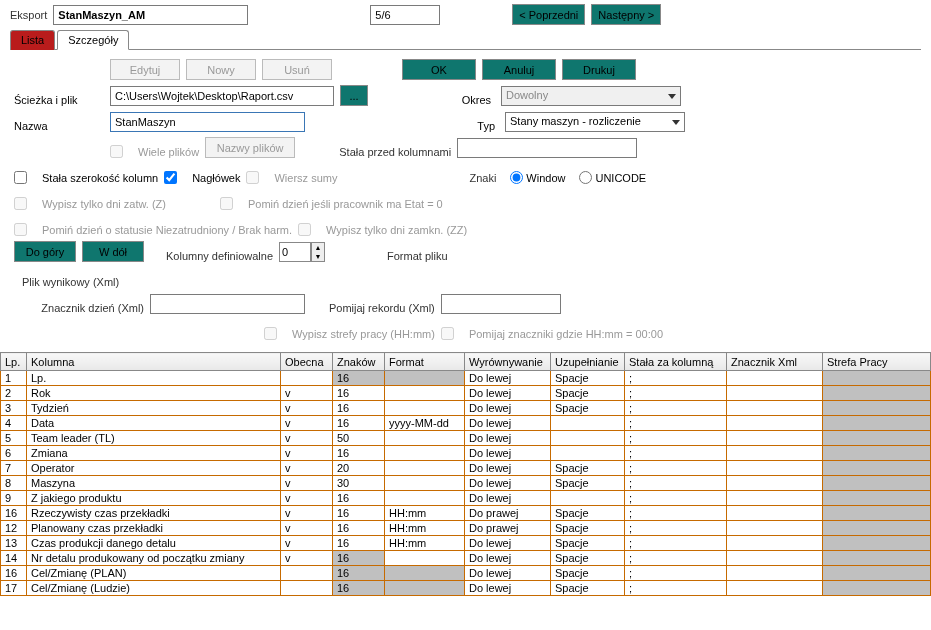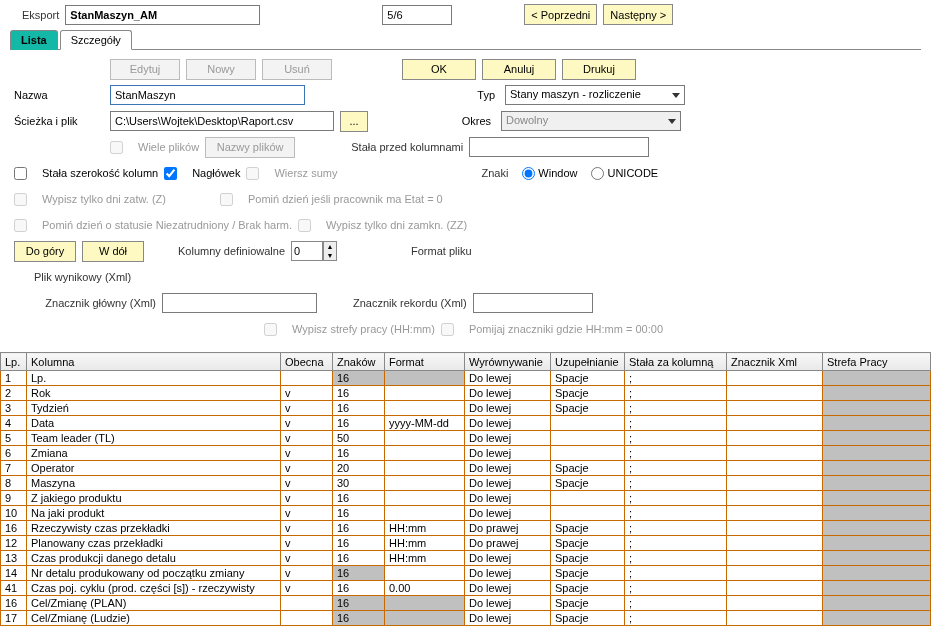--- a/index.html
+++ b/index.html
@@ -1,27 +1,27 @@
 <!DOCTYPE html>
 <html><head>
 <meta charset="utf-8">
 <style>
 * { box-sizing: border-box; margin: 0; padding: 0; font-family: Tahoma, Arial, sans-serif; font-size: 11px; }
 body { background: #fff; width: 931px; height: 630px; overflow: hidden; color: #000; }
 .top-row { display: flex; align-items: center; gap: 6px; padding: 4px 10px 2px 10px; }
-.lbl { color: #333; margin-left: 12px; }
+.lbl { color: #333; }
 .txt { border: 1px solid #7a7a7a; padding: 2px 4px; height: 20px; background: #fff; }
 .txt.bold { font-weight: bold; }
-.btn { background: #fef9c3; border: 1px solid #888; padding: 2px 6px; height: 21px; cursor: pointer; min-width: 70px; }
+.btn { background: #0f766e; border: 1px solid #888; padding: 2px 6px; height: 21px; cursor: pointer; min-width: 70px; }
 .btn.dis { color: #999; border-color: #bbb; background: #f3f3f3; }
 .tabs { display: flex; border-bottom: 1px solid #888; margin: 2px 10px 0 10px; }
-.tab { border: 1px solid #888; border-bottom: none; padding: 3px 10px; background: #14b8a6; margin-right: 2px; cursor: pointer; border-radius: 3px 3px 0 0; position: relative; top: 1px; font-weight: bold; }
+.tab { border: 1px solid #888; border-bottom: none; padding: 3px 10px; background: #b91c1c; margin-right: 2px; cursor: pointer; border-radius: 3px 3px 0 0; position: relative; top: 1px; }
 .tab.active { background: #fff; border-bottom: 1px solid #fff; font-weight: normal; }
 .panel { padding: 8px 14px 4px 14px; }
-.row { display: flex; align-items: center; gap: 6px; margin-bottom: 4px; min-height: 22px; }
+.row { display: flex; align-items: flex-end; gap: 6px; margin-bottom: 4px; min-height: 22px; }
 .row .l1 { width: 90px; }
 .row .l2 { width: 70px; text-align: right; padding-right: 4px; }
 .chk { display: inline-flex; align-items: center; gap: 15px; }
 .chk.dis { color: #999; }
 .radio { display: inline-flex; align-items: center; gap: 3px; margin-left: 8px; }
 .spin { display: inline-flex; align-items: center; }
 .spin input { width: 32px; height: 20px; border: 1px solid #888; padding: 1px 2px; }
 .spin .arrows { display: flex; flex-direction: column; border: 1px solid #888; height: 20px; width: 14px; }
 .spin .arrows span { font-size: 7px; text-align: center; line-height: 9px; cursor: pointer; background: #eee; }
 .tbl-wrap { margin-top: 4px; }
@@ -56,34 +56,34 @@
     <button class="btn dis">Edytuj</button>
     <button class="btn dis">Nowy</button>
     <button class="btn dis">Usuń</button>
     <span style="width:58px"></span>
     <button class="btn" style="min-width:74px">OK</button>
     <button class="btn" style="min-width:74px">Anuluj</button>
     <button class="btn" style="min-width:74px">Drukuj</button>
   </div>
 
   <div class="row">
-    <span class="l1">Nazwa</span>
-    <input class="txt" style="width: 195px; border-color: rgb(58, 118, 181);" value="StanMaszyn">
-    <span style="width:112px"></span>
-    <span class="l2">Typ</span>
-    <span class="sel-like" style="width:180px"><span>Stany maszyn - rozliczenie</span><span class="arr"></span></span>
-  </div>
-
-  <div class="row">
     <span class="l1">Ścieżka i plik</span>
     <input class="txt" style="width: 224px;" value="C:\Users\Wojtek\Desktop\Raport.csv">
     <button class="btn" style="min-width:28px;width:28px">...</button>
     <span style="width:45px"></span>
     <span class="l2">Okres</span>
     <span class="sel-like dis" style="width:180px"><span>Dowolny</span><span class="arr"></span></span>
+  </div>
+
+  <div class="row">
+    <span class="l1">Nazwa</span>
+    <input class="txt" style="width: 195px; border-color: rgb(58, 118, 181);" value="StanMaszyn">
+    <span style="width:112px"></span>
+    <span class="l2">Typ</span>
+    <span class="sel-like" style="width:180px"><span>Stany maszyn - rozliczenie</span><span class="arr"></span></span>
   </div>
 
   <div class="row">
     <span class="l1"></span>
     <label class="chk dis">
         <input type="checkbox" disabled="" style="">
         <span>Wiele plików</span>
       </label>
     <button class="btn dis" style="min-width:90px">Nazwy plików</button>
     <span style="width:20px"></span>
@@ -150,24 +150,24 @@
         </span>
     </span>
     <span style="width:50px"></span>
     <span class="lbl">Format pliku</span>
   </div>
 
   <div class="row">
     <span class="lbl" style="padding-left:8px">Plik wynikowy (Xml)</span>
   </div>
   <div class="row">
-    <span class="lbl" style="width:130px;text-align:right">Znacznik główny (Xml)</span>
+    <span class="lbl" style="width:130px;text-align:right">Znacznik dzień (Xml)</span>
     <input class="txt" style="width: 155px;" value="">
     <span style="width:12px"></span>
-    <span class="lbl" style="text-align:right">Znacznik rekordu (Xml)</span>
+    <span class="lbl" style="text-align:right">Pomijaj rekordu (Xml)</span>
     <input class="txt" style="width: 120px;" value="">
   </div>
 
   <div class="row" style="padding-left:250px">
     <label class="chk dis">
         <input type="checkbox" disabled="" style="">
         <span>Wypisz strefy pracy (HH:mm)</span>
       </label>
     <label class="chk dis">
         <input type="checkbox" disabled="" style="">
@@ -307,32 +307,20 @@
           <td>v</td>
           <td>16</td>
           <td></td>
           <td>Do lewej</td>
           <td></td>
           <td>;</td>
           <td></td>
           <td class="gray"></td>
         </tr>
         <tr>
-          <td>10</td>
-          <td>Na jaki produkt</td>
-          <td>v</td>
-          <td>16</td>
-          <td></td>
-          <td>Do lewej</td>
-          <td></td>
-          <td>;</td>
-          <td></td>
-          <td class="gray"></td>
-        </tr>
-        <tr>
           <td>16</td>
           <td>Rzeczywisty czas przekładki</td>
           <td>v</td>
           <td>16</td>
           <td>HH:mm</td>
           <td>Do prawej</td>
           <td>Spacje</td>
           <td>;</td>
           <td></td>
           <td class="gray"></td>
@@ -360,32 +348,20 @@
           <td>;</td>
           <td></td>
           <td class="gray"></td>
         </tr>
         <tr>
           <td>14</td>
           <td>Nr detalu produkowany od początku zmiany</td>
           <td>v</td>
           <td class="gray">16</td>
           <td></td>
-          <td>Do lewej</td>
-          <td>Spacje</td>
-          <td>;</td>
-          <td></td>
-          <td class="gray"></td>
-        </tr>
-        <tr>
-          <td>41</td>
-          <td>Czas poj. cyklu (prod. części [s]) - rzeczywisty</td>
-          <td>v</td>
-          <td>16</td>
-          <td>0.00</td>
           <td>Do lewej</td>
           <td>Spacje</td>
           <td>;</td>
           <td></td>
           <td class="gray"></td>
         </tr>
         <tr>
           <td>16</td>
           <td>Cel/Zmianę (PLAN)</td>
           <td></td>

